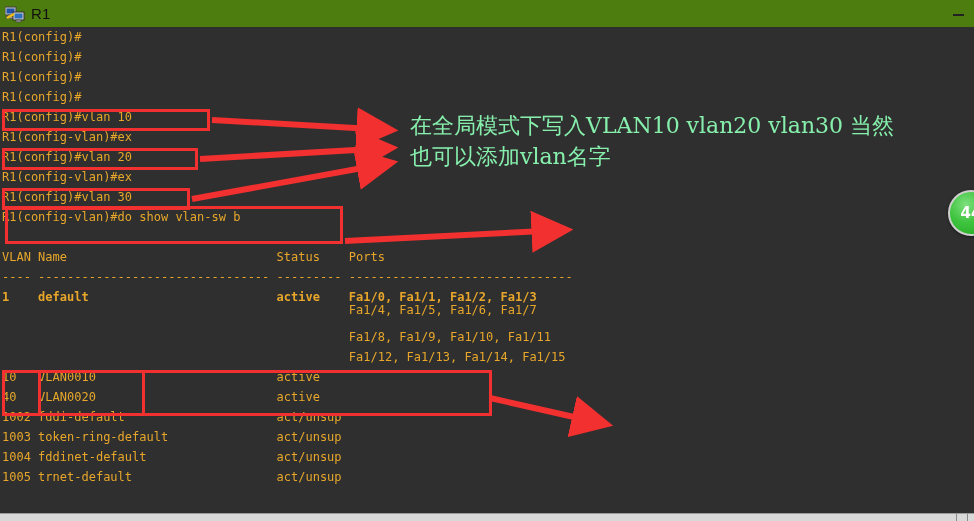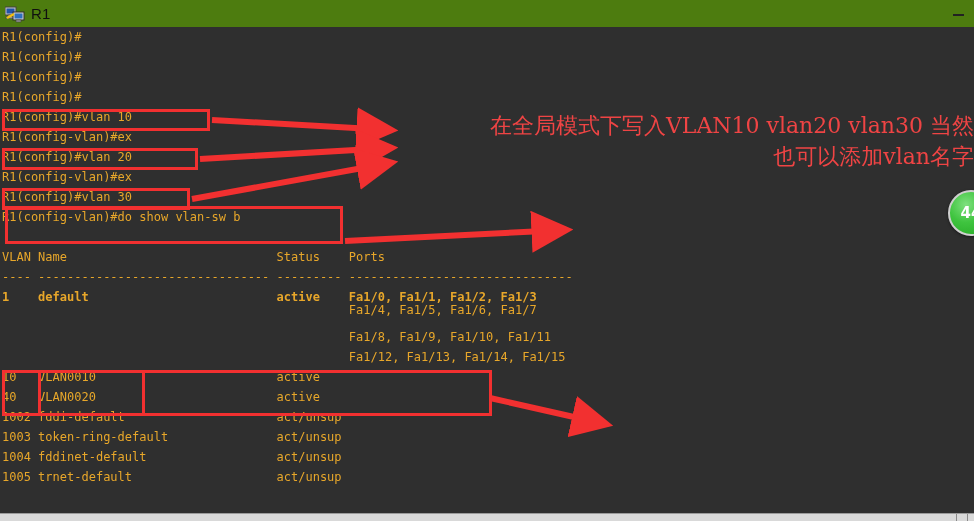--- a/index.html
+++ b/index.html
@@ -102,26 +102,25 @@
 
   
   .overlay {
     position: absolute;
     left: 0; top: 0;
     width: 974px; height: 521px;
     pointer-events: none;
   }
   .note {
     position: absolute;
-    color: #ef4444;
+    color: #86efac;
     font-family: "DejaVu Serif", "Liberation Serif", serif;
     font-size: 22px;
     line-height: 31px;
     white-space: pre-line;
-    text-align: right;
   }
   .redbox {
     position: absolute;
     border: 3px solid #f23030;
     box-sizing: border-box;
   }
 
   
   .badge {
     position: absolute;

